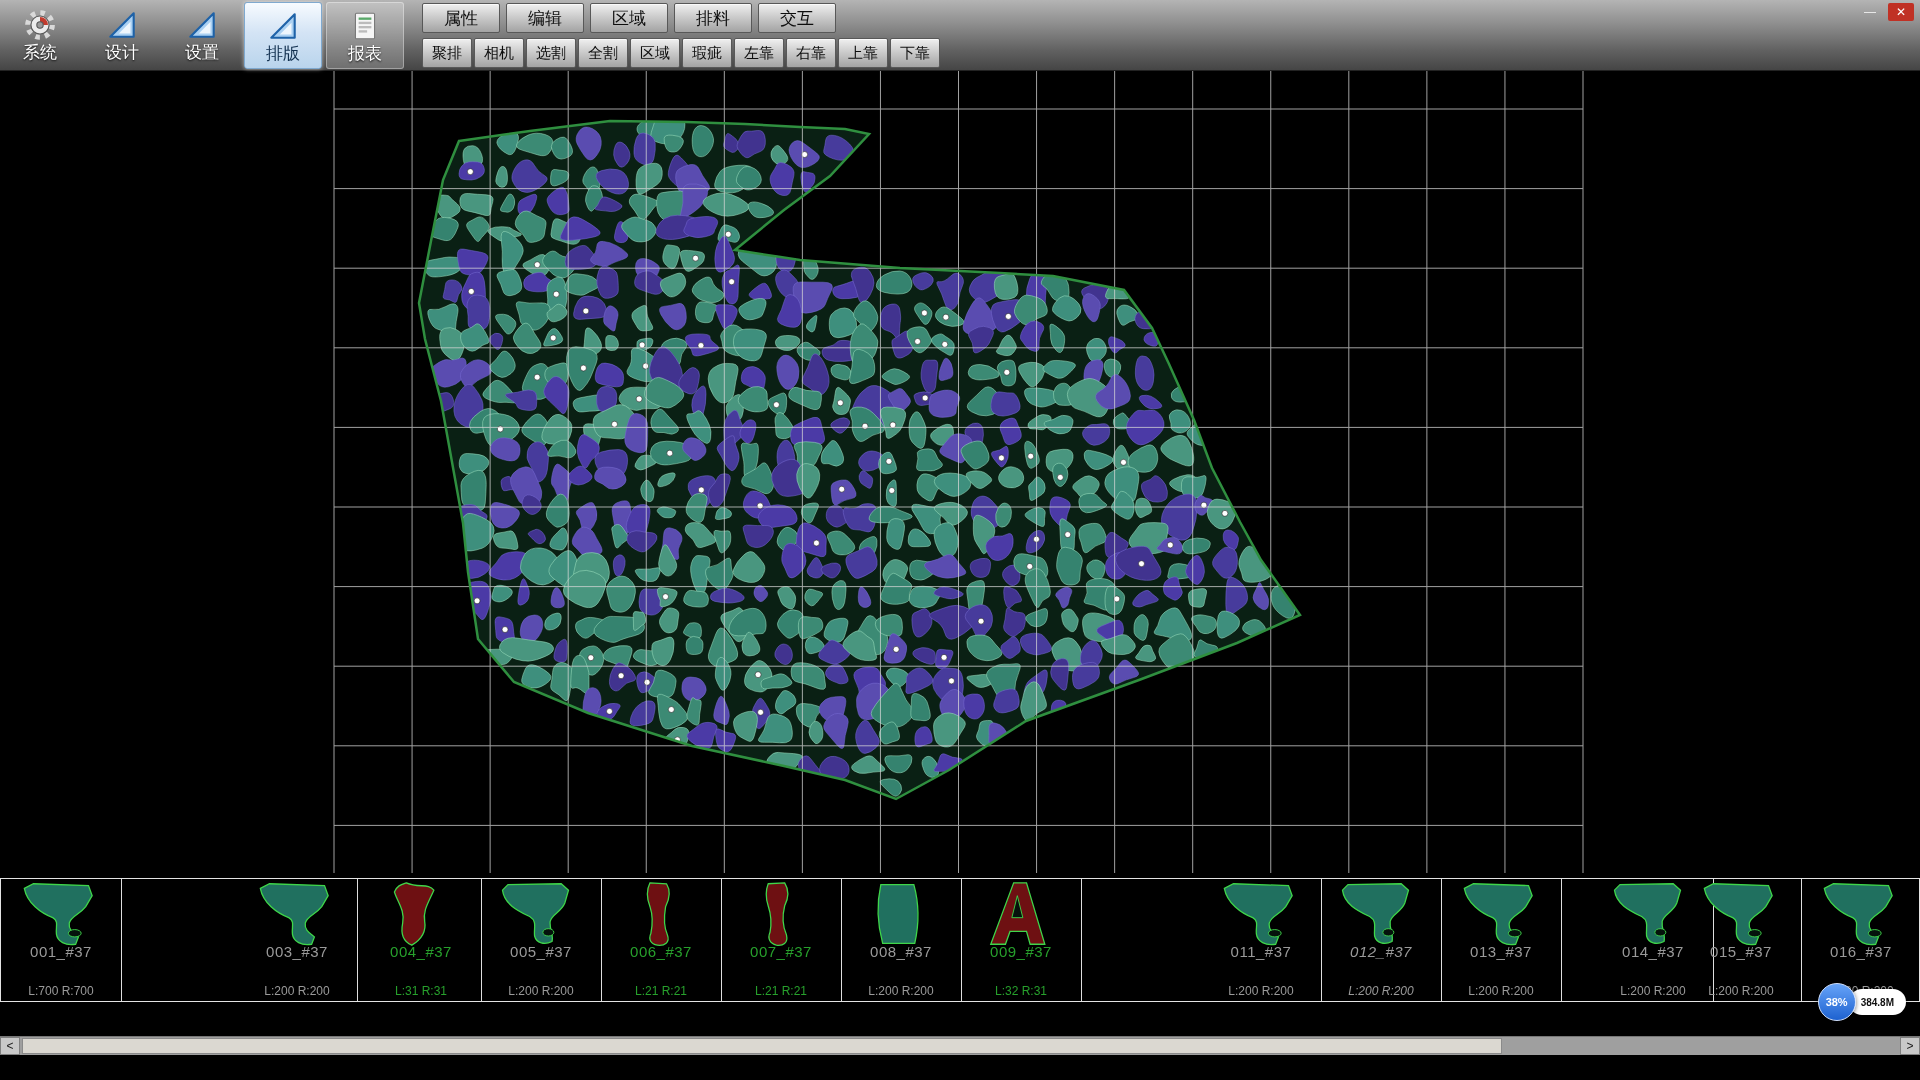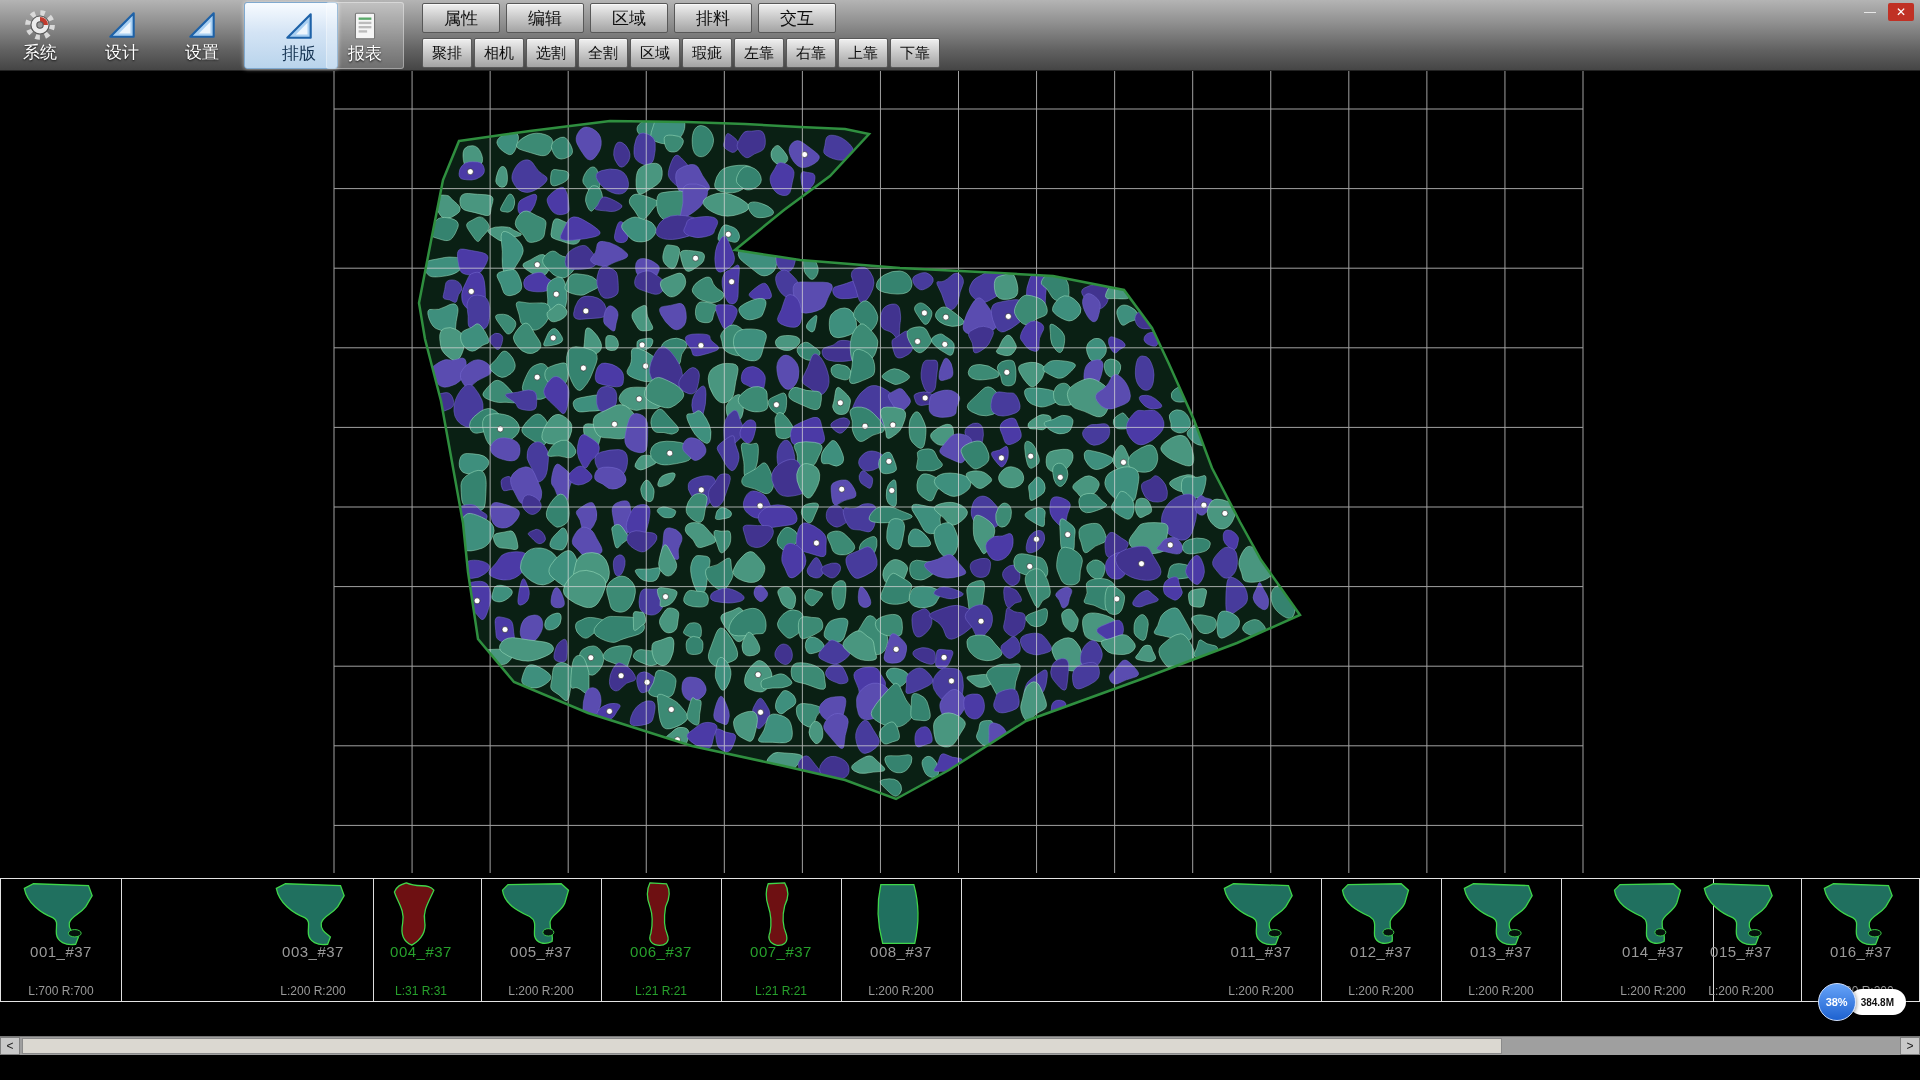--- a/index.html
+++ b/index.html
@@ -7,21 +7,21 @@
        font-family:"Liberation Sans","DejaVu Sans",sans-serif;}
 
   
   .header{position:absolute;top:0;left:0;width:1920px;height:70px;
     background:linear-gradient(180deg,#b4b4b4 0%,#8d8d8d 35%,#616161 72%,#454545 100%);
     border-bottom:1px solid #222;z-index:10;}
   .big-btn{position:absolute;top:2px;width:76px;height:65px;display:flex;flex-direction:column;
     align-items:center;justify-content:center;gap:2px;cursor:pointer;border-radius:3px;}
   .big-btn .lbl{font-size:17px;color:#fff;text-shadow:0 1px 2px rgba(0,0,0,.85);line-height:1;}
   .big-btn.active{background:linear-gradient(180deg,#f7fbff,#d4e4f5 45%,#b9d4ec);
-    border:1px solid #7fa9cf;box-shadow:0 0 4px rgba(255,255,255,.6);padding-left:16px;}
+    border:1px solid #7fa9cf;box-shadow:0 0 4px rgba(255,255,255,.6);}
   .big-btn.active .lbl{color:#12304f;text-shadow:none;}
   .big-btn.light{background:rgba(255,255,255,.22);border:1px solid rgba(255,255,255,.35);}
   .icon32{width:34px;height:34px;}
 
   .menu-area{position:absolute;left:422px;top:0;}
   .menu-row{display:flex;}
   .menu-row.r1{margin-top:3px;gap:6px;}
   .menu-row.r2{margin-top:5px;gap:2px;}
   .menu-btn,.tool-btn{height:28px;display:flex;align-items:center;justify-content:center;
     background:linear-gradient(180deg,#f0f0f0,#cacaca 48%,#a3a3a3);
@@ -760,21 +760,21 @@
 
 <div class="thumb-strip" id="thumb-strip">
     <div class="thumb-cell" style="left: 0px;">
       <svg class="thumb-svg" viewBox="0 0 100 72" preserveAspectRatio="xMidYMid meet">
         <path d="M10,8 L20,3 L80,5 L84,16 L77,28 C70,37 61,38 59,46 C58,54 64,57 69,61 L66,69 C55,71 46,66 45,58 C44,50 48,44 41,40 C28,35 13,24 10,8 Z" fill="#20705f" stroke="#3fd64a" stroke-width="1.4"></path>
         <path d="M58,57 a7,4 0 1,0 14,0 a7,4 0 1,0 -14,0" fill="#05120c" stroke="#3fd64a" stroke-width="1"></path>
       </svg>
       <div class="thumb-label" style="color:#9a9a9a">001_#37</div>
       <div class="thumb-meta" style="color:#9a9a9a">L:700 R:700</div>
     </div>
-    <div class="thumb-cell" style="left: 252px;">
+    <div class="thumb-cell" style="left: 236px;">
       <svg class="thumb-svg" viewBox="0 0 100 72" preserveAspectRatio="xMidYMid meet">
         <path d="M10,8 L20,3 L80,5 L84,16 L77,28 C70,37 61,38 59,46 C58,54 64,57 69,61 L66,69 C55,71 46,66 45,58 C44,50 48,44 41,40 C28,35 13,24 10,8 Z" fill="#20705f" stroke="#3fd64a" stroke-width="1.4"></path>
       </svg>
       <div class="thumb-label" style="color:#9a9a9a">003_#37</div>
       <div class="thumb-meta" style="color:#9a9a9a">L:200 R:200</div>
     </div>
     <div class="thumb-cell" style="left: 360px;">
       <svg class="thumb-svg" viewBox="0 0 100 72" preserveAspectRatio="xMidYMid meet">
         <path d="M34,2 C48,8 58,2 64,10 C58,24 52,32 54,44 C56,56 50,64 40,70 C30,66 28,56 30,46 C33,33 24,22 21,12 C24,5 28,4 34,2 Z" fill="#6e1012" stroke="#3fd64a" stroke-width="1.4"></path>
       </svg>
@@ -803,29 +803,37 @@
       <div class="thumb-label" style="color:#27a02c">007_#37</div>
       <div class="thumb-meta" style="color:#27a02c">L:21 R:21</div>
     </div>
     <div class="thumb-cell" style="left: 840px;">
       <svg class="thumb-svg" viewBox="0 0 100 72" preserveAspectRatio="xMidYMid meet">
         <path d="M28,4 L64,4 C69,22 70,46 65,68 L30,68 C24,46 24,22 28,4 Z" fill="#20705f" stroke="#3fd64a" stroke-width="1.4"></path>
       </svg>
       <div class="thumb-label" style="color:#9a9a9a">008_#37</div>
       <div class="thumb-meta" style="color:#9a9a9a">L:200 R:200</div>
     </div>
+    <div class="thumb-cell" style="left: 960px;">
+      <svg class="thumb-svg" viewBox="0 0 100 72" preserveAspectRatio="xMidYMid meet">
+        <path d="M42,2 L56,2 L76,69 L60,69 L56,55 L38,55 L33,69 L17,69 Z" fill="#6e1012" stroke="#3fd64a" stroke-width="1.4"></path>
+        <path d="M46,16 L52,40 L40,40 Z" fill="#05120c" stroke="#3fd64a" stroke-width="1"></path>
+      </svg>
+      <div class="thumb-label" style="color:#27a02c">009_#37</div>
+      <div class="thumb-meta" style="color:#27a02c">L:32 R:31</div>
+    </div>
     <div class="thumb-cell" style="left: 1200px;">
       <svg class="thumb-svg" viewBox="0 0 100 72" preserveAspectRatio="xMidYMid meet">
         <path d="M10,8 L20,3 L80,5 L84,16 L77,28 C70,37 61,38 59,46 C58,54 64,57 69,61 L66,69 C55,71 46,66 45,58 C44,50 48,44 41,40 C28,35 13,24 10,8 Z" fill="#20705f" stroke="#3fd64a" stroke-width="1.4"></path>
         <path d="M58,57 a7,4 0 1,0 14,0 a7,4 0 1,0 -14,0" fill="#05120c" stroke="#3fd64a" stroke-width="1"></path>
       </svg>
       <div class="thumb-label" style="color:#9a9a9a">011_#37</div>
       <div class="thumb-meta" style="color:#9a9a9a">L:200 R:200</div>
     </div>
-    <div class="thumb-cell" style="left: 1320px;">
+    <div class="thumb-cell" style="left: 1320px; font-style: italic;">
       <svg class="thumb-svg" viewBox="0 0 100 72" preserveAspectRatio="xMidYMid meet">
         <path d="M8,10 L14,4 L72,3 L80,10 L76,24 C72,34 62,36 60,44 C59,53 64,58 62,66 C54,70 45,68 43,60 C42,51 46,44 38,39 C26,33 10,26 8,10 Z" fill="#20705f" stroke="#3fd64a" stroke-width="1.4"></path>
         <path d="M52,56 a6,4 0 1,0 12,0 a6,4 0 1,0 -12,0" fill="#05120c" stroke="#3fd64a" stroke-width="1"></path>
       </svg>
       <div class="thumb-label" style="color:#9a9a9a">012_#37</div>
       <div class="thumb-meta" style="color:#9a9a9a">L:200 R:200</div>
     </div>
     <div class="thumb-cell" style="left: 1440px;">
       <svg class="thumb-svg" viewBox="0 0 100 72" preserveAspectRatio="xMidYMid meet">
         <path d="M10,8 L20,3 L80,5 L84,16 L77,28 C70,37 61,38 59,46 C58,54 64,57 69,61 L66,69 C55,71 46,66 45,58 C44,50 48,44 41,40 C28,35 13,24 10,8 Z" fill="#20705f" stroke="#3fd64a" stroke-width="1.4"></path>

